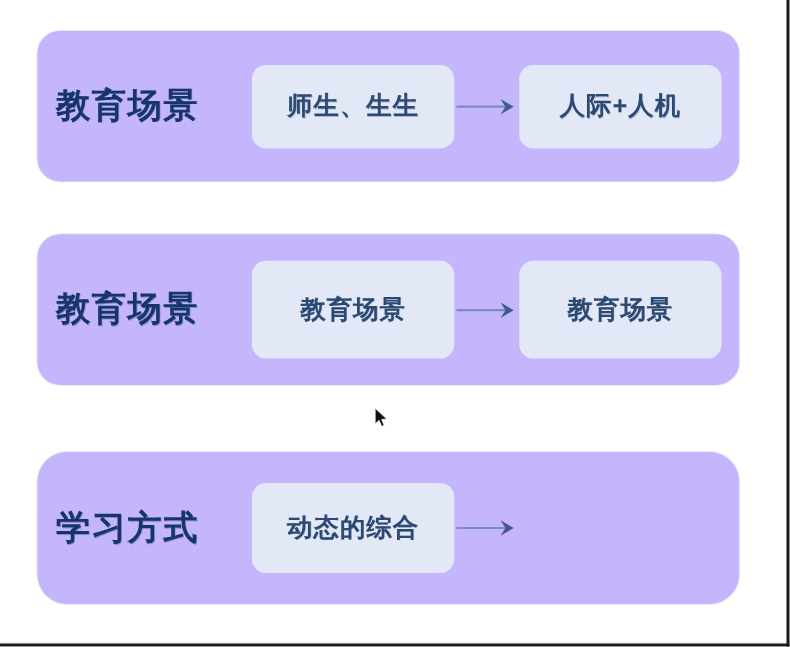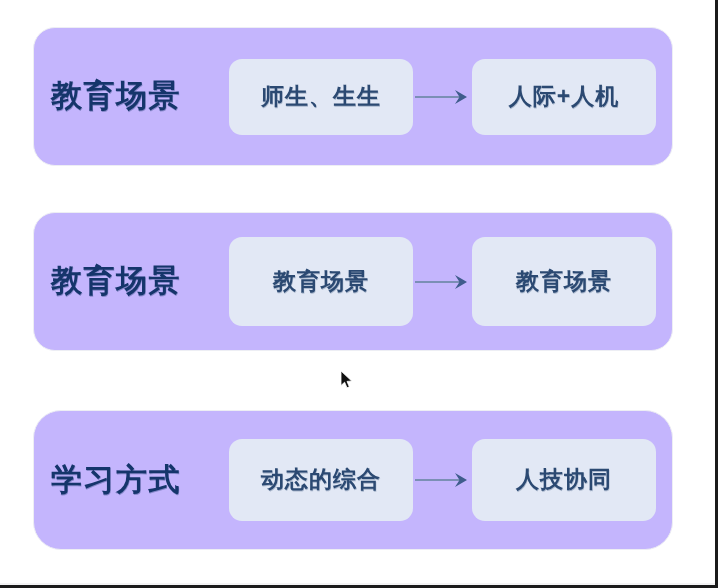--- a/index.html
+++ b/index.html
@@ -189,25 +189,20 @@
         </div>
       </div>
 
       <div class="arrow">
         <svg width="57" height="18" viewBox="0 0 57 18">
           <line x1="1" y1="9" x2="48" y2="9" stroke="#7b8fb5" stroke-width="2"></line>
           <path d="M41 2 L53 9 L41 16 L45.5 9 Z" fill="#3f5c8c"></path>
         </svg>
       </div>
 
-      <div class="chip chip-right">
-        <div>
-          <span>人技协同</span>
-        </div>
-      </div>
     </div>
   </div>
 
   <div class="cursor">
     <svg width="14" height="20" viewBox="0 0 14 20">
       <path d="M1 1 L1 15.5 L4.6 12.2 L7.0 17.8 L9.3 16.8 L7.0 11.4 L11.7 11.0 Z" fill="#111111" stroke="#ffffff" stroke-width="0.8"></path>
     </svg>
   </div>
 
   <div class="edge-bottom-soft"></div>

